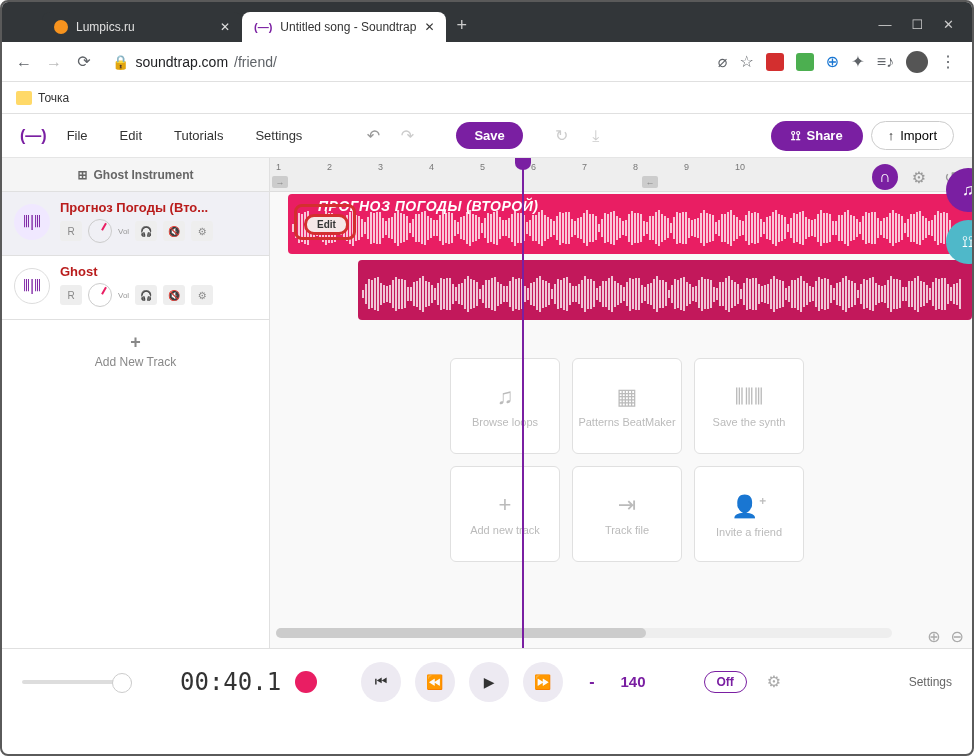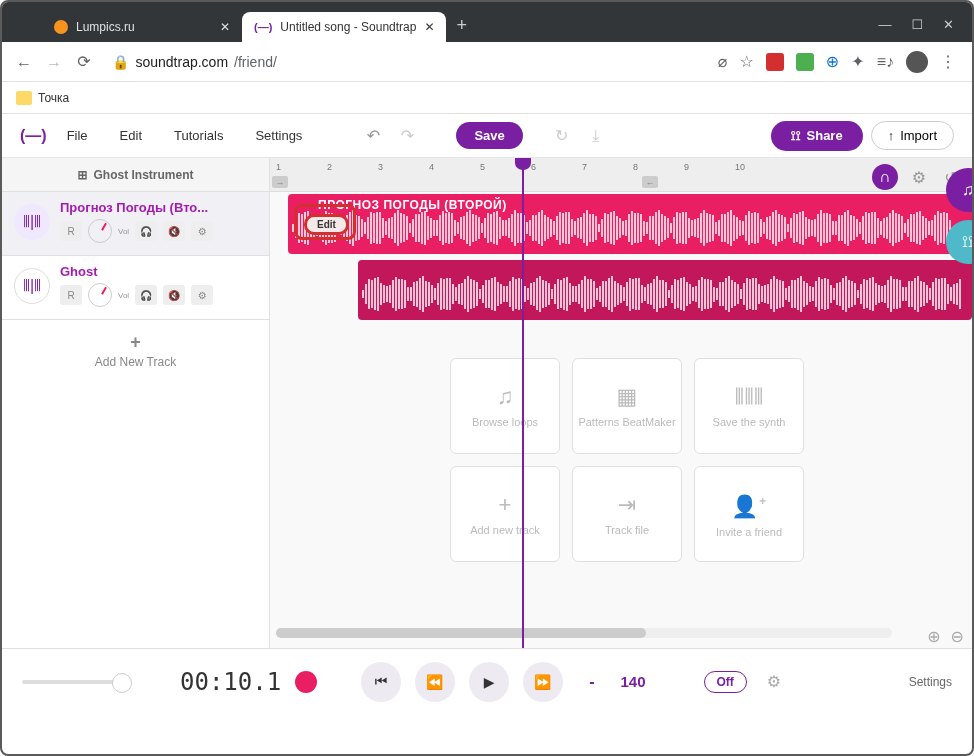--- a/index.html
+++ b/index.html
@@ -39,21 +39,21 @@
 
 
 .main { display: flex; height: 490px; }
 .sidebar { width: 268px; background: #fff; border-right: 1px solid #e0e0e0; }
 .show-instr { height: 34px; display: flex; align-items: center; justify-content: center; gap: 6px; font-size: 12px; font-weight: bold; color: #666; background: #f5f5f5; border-bottom: 1px solid #e0e0e0; cursor: pointer; }
 
 .track { min-height: 64px; border-bottom: 1px solid #e0e0e0; padding: 8px 12px; display: flex; gap: 10px; }
 .track.sel { background: #f0f0f5; }
 .track-icon { width: 36px; height: 36px; border-radius: 50%; background: #f0e8ff; display: flex; align-items: center; justify-content: center; color: #7a1fa2; margin-top: 4px; }
 .track-body { flex: 1; }
-.track-name { font-size: 13px; font-weight: bold; color: #a21caf; margin-bottom: 4px; white-space: nowrap; overflow: hidden; text-overflow: ellipsis; max-width: 180px; }
+.track-name { font-size: 13px; font-weight: bold; color: #b91c1c; margin-bottom: 4px; white-space: nowrap; overflow: hidden; text-overflow: ellipsis; max-width: 180px; }
 .track-ctrls { display: flex; gap: 6px; align-items: center; }
 .ctrl-btn { width: 22px; height: 20px; background: #eee; border-radius: 3px; display: flex; align-items: center; justify-content: center; font-size: 10px; color: #888; cursor: pointer; }
 .vol-knob { width: 24px; height: 24px; border-radius: 50%; border: 1px solid #ccc; position: relative; }
 .vol-knob::after { content: ''; position: absolute; top: 2px; left: 11px; width: 2px; height: 8px; background: #e91e63; transform-origin: 50% 10px; transform: rotate(30deg); }
 .vol-lbl { font-size: 8px; color: #999; }
 
 .add-track { height: 60px; display: flex; flex-direction: column; align-items: center; justify-content: center; gap: 2px; color: #888; cursor: pointer; font-size: 12px; }
 .add-plus { font-size: 18px; font-weight: bold; }
 
 .timeline { flex: 1; background: #f9f9f9; position: relative; overflow: hidden; }
@@ -63,21 +63,21 @@
 .ruler-icons { position: absolute; right: 10px; top: 6px; display: flex; gap: 10px; align-items: center; }
 .ruler-icon { width: 22px; height: 22px; color: #999; cursor: pointer; display: flex; align-items: center; justify-content: center; }
 .ruler-loop { width: 26px; height: 26px; border-radius: 50%; background: #7a1fa2; color: #fff; display: flex; align-items: center; justify-content: center; }
 
 .playhead { position: absolute; top: 0; width: 2px; height: 100%; background: #7a1fa2; left: 252px; z-index: 5; }
 .playhead::before { content: ''; position: absolute; top: -2px; left: -7px; width: 16px; height: 14px; background: #7a1fa2; border-radius: 3px 3px 50% 50%; }
 
 .clip { position: absolute; height: 60px; border-radius: 4px; overflow: hidden; }
 .clip1 { top: 36px; left: 18px; right: 0; background: #e91e63; }
 .clip2 { top: 102px; left: 88px; right: 0; background: #c2185b; }
-.clip-hdr { position: absolute; top: 4px; left: 30px; font-size: 12px; font-weight: bold; color: #fff; letter-spacing: 0.5px; }
+.clip-hdr { position: absolute; top: 4px; left: 30px; font-size: 14px; font-weight: bold; color: #fff; letter-spacing: 0.5px; font-style: italic; }
 .edit-badge { position: absolute; top: 18px; left: 34px; background: #f5e8e8; border: 3px solid #d32f2f; border-radius: 10px; padding: 2px 10px; font-size: 10px; font-weight: bold; color: #333; z-index: 10; }
 .edit-outer { position: absolute; top: 10px; left: 24px; width: 62px; height: 36px; border: 3px solid #d32f2f; border-radius: 8px; z-index: 9; }
 .wave { position: absolute; left: 0; right: 0; top: 16px; height: 36px; display: flex; align-items: center; gap: 1px; padding: 0 4px; }
 .wave span { width: 2px; background: rgba(255,255,255,0.75); }
 
 .fab { position: absolute; right: -18px; width: 44px; height: 44px; border-radius: 50%; display: flex; align-items: center; justify-content: center; color: #fff; cursor: pointer; z-index: 20; }
 .fab1 { top: 10px; background: #7a1fa2; }
 .fab2 { top: 62px; background: #4fb8c9; }
 
 .hints { position: absolute; top: 200px; left: 180px; display: grid; grid-template-columns: repeat(3,110px); gap: 12px; }
@@ -706,21 +706,21 @@
     <div class="zoom-btns">
       <span>⊕</span>
       <span>⊖</span>
     </div>
   </div>
 </div>
 
 <div class="transport">
   <div class="vol-slider"></div>
   <span style="width:20px"></span>
-  <span class="time-disp">00:10.1</span>
+  <span class="time-disp">00:40.1</span>
   <span class="rec-btn"></span>
   <span style="width:16px"></span>
   <span class="t-btn">⏮</span>
   <span class="t-btn">⏪</span>
   <span class="t-btn">▶</span>
   <span class="t-btn">⏩</span>
   <span class="dash">-</span>
   <span class="bpm">140</span>
   <span style="width:30px"></span>
   <span class="off-badge">Off</span>

